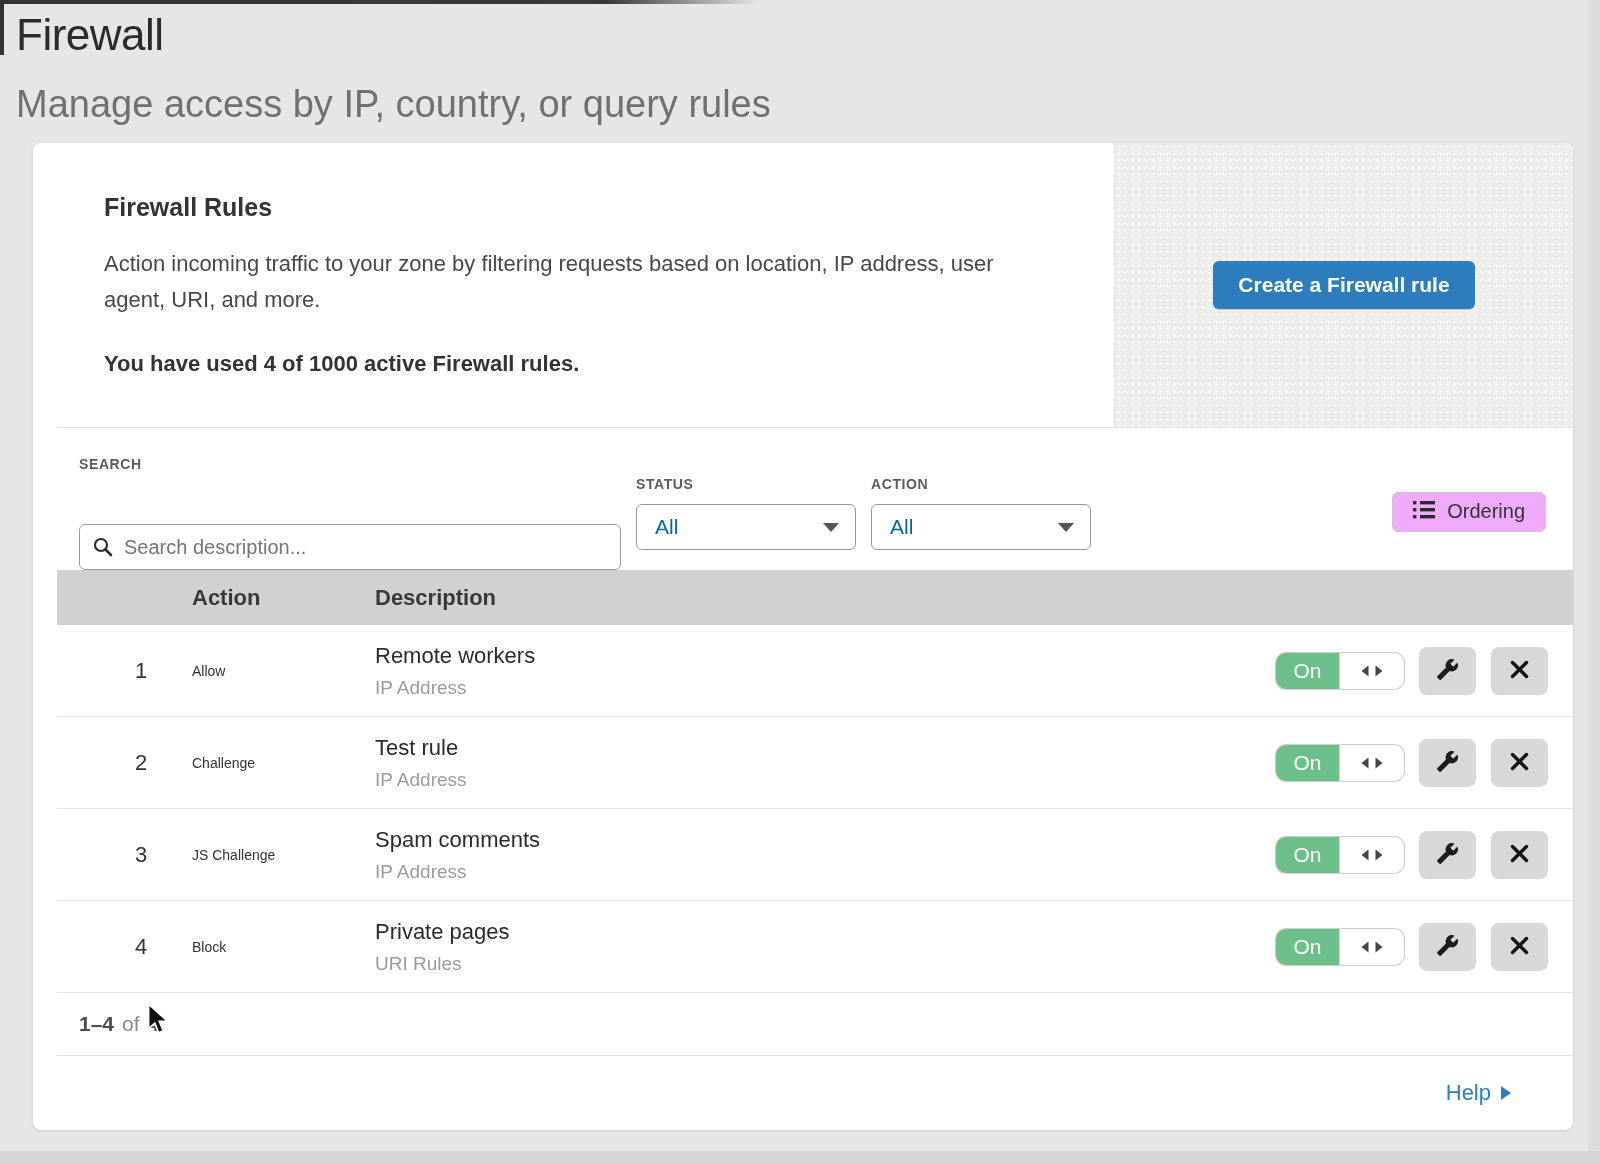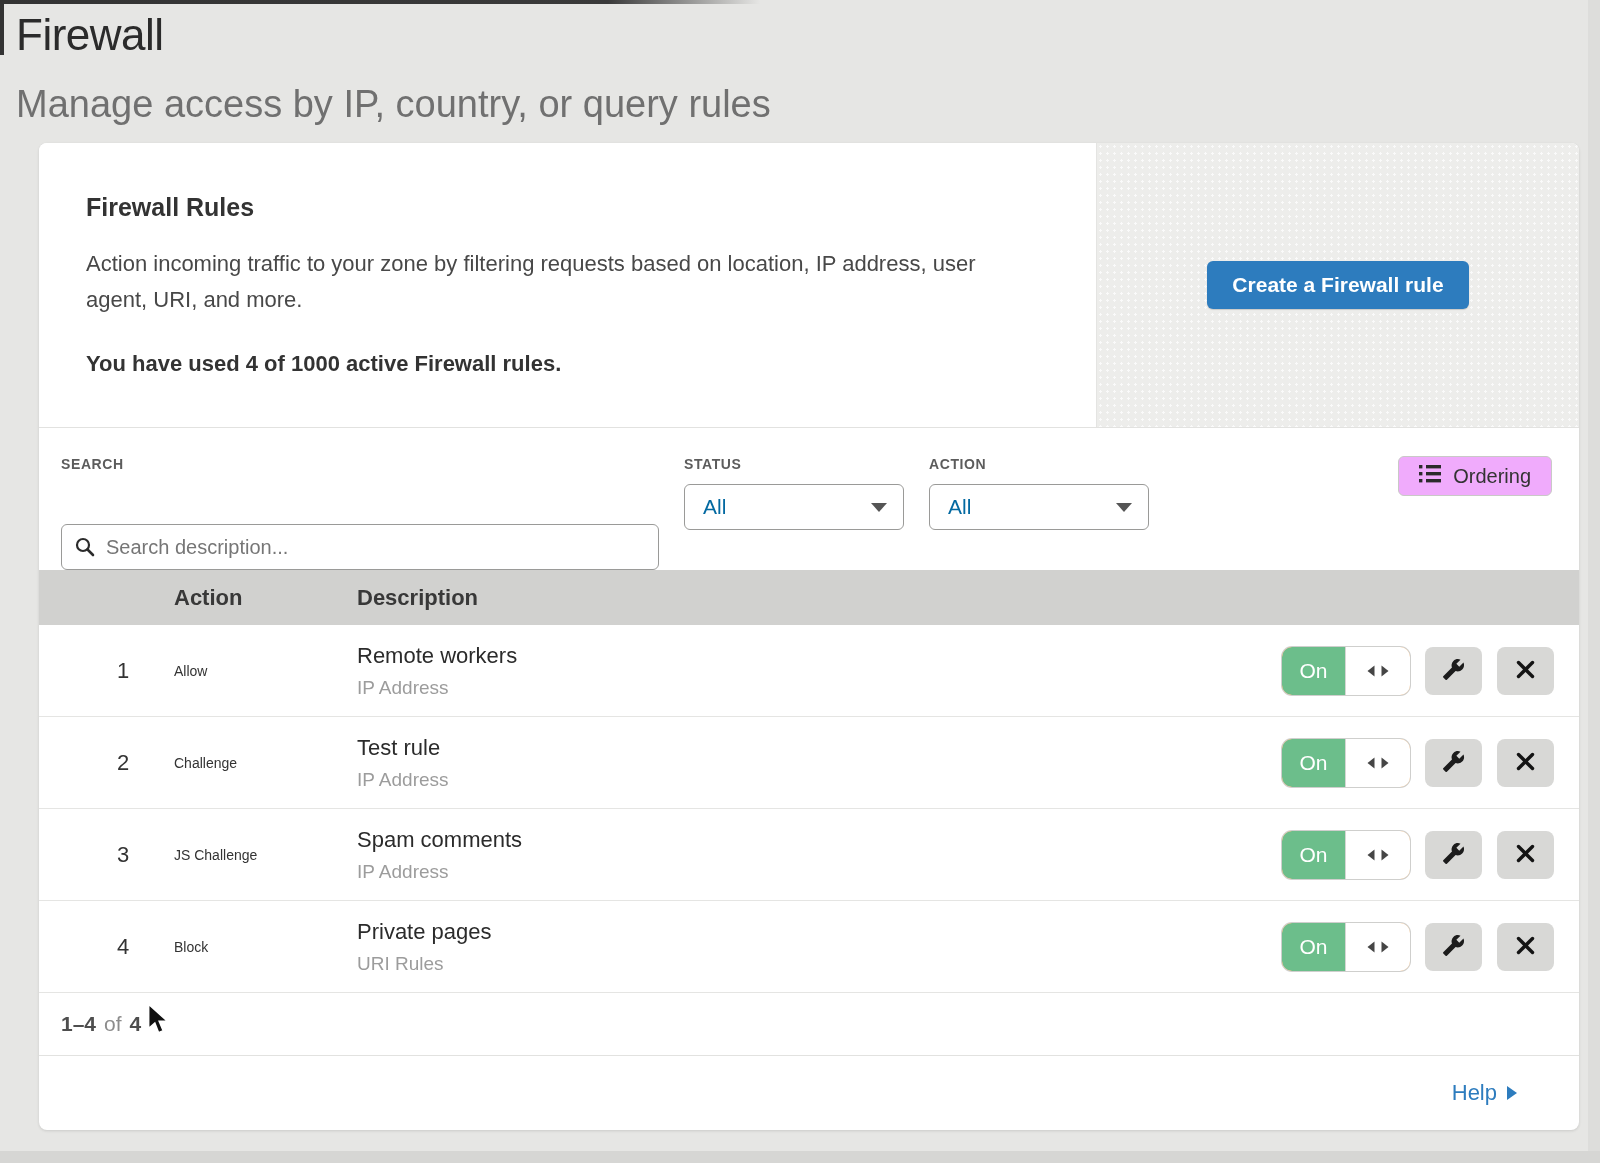--- a/index.html
+++ b/index.html
@@ -15,23 +15,24 @@
     background:linear-gradient(to right,#333 0%,#3a3a3a 80%,rgba(58,58,58,0)); z-index:50; }
   .edge-left { position:absolute; top:0; left:0; width:4px; height:55px; background:#333; z-index:50; }
   .edge-bottom { position:absolute; bottom:0; left:0; width:100%; height:12px; background:#d6d6d4; }
   .edge-right { position:absolute; top:0; right:0; width:12px; height:100%; background:#dddddb; }
 
   .page-header { padding:10px 0 0 16px; }
   .page-title { font-size:44px; font-weight:500; color:#2b2b2b; letter-spacing:-0.5px; line-height:1.15; }
   .page-subtitle { margin-top:22px; font-size:38px; font-weight:400; color:#707070; }
 
   .card {
-    position:absolute; left:39px; top:143px; width:1540px; height:987px;
+    position:absolute; left:33px; top:143px; width:1540px; height:987px;
     background:#ffffff; border-radius:8px; overflow:hidden;
     box-shadow:0 1px 3px rgba(0,0,0,0.12);
+    padding-left:24px;
   }
 
   
   .promo { display:flex; height:285px; border-bottom:1px solid #e2e2e0; }
   .promo-left { width:1057px; padding:50px 47px 0 47px; background:#fff; }
   .promo-heading { font-size:25px; font-weight:700; color:#333; }
   .promo-desc { margin-top:24px; font-size:22px; color:#484848; line-height:36px; max-width:950px; }
   .promo-usage { margin-top:33px; font-size:22px; font-weight:700; color:#333; }
   .promo-right {
     flex:1; display:flex; align-items:center; justify-content:center;
@@ -40,24 +41,24 @@
     background-size:7px 7px;
     border-left:1px solid #e4e4e2;
   }
   .create-btn {
     background:#2d7cbe; color:#fff; border:none; border-radius:6px;
     font-family:inherit; font-size:21px; font-weight:700;
     padding:12px 25px; cursor:pointer; box-shadow:0 1px 1px rgba(0,0,0,0.15);
   }
 
   
-  .filters { display:flex; align-items:flex-start; padding:28px 27px 0 22px; height:142px;gap:10px; }
+  .filters { display:flex; align-items:center; padding:28px 27px 0 22px; height:142px; }
   .filter-group { display:flex; flex-direction:column; }
   .filter-label { font-size:14px; font-weight:700; color:#5c5c5c; letter-spacing:0.6px; margin-bottom:12px; }
-  .search-wrap { position:relative; width:598px;margin-top:40px; }
+  .search-wrap { position:relative; width:542px;margin-top:40px; }
   .search-wrap input {
     width:100%; height:46px; border:1px solid #9a9a98; border-radius:6px;
     padding:0 14px 0 44px; font-family:inherit; font-size:20px; color:#333; background:#fff; outline:none;
   }
   .search-wrap input::placeholder { color:#767676; }
   .search-icon { position:absolute; left:13px; top:12px; }
   .select {
     width:220px; height:46px; border:1px solid #9a9a98; border-radius:6px; background:#fff;
     display:flex; align-items:center; justify-content:space-between; padding:0 16px 0 18px; cursor:pointer;
   }
@@ -78,21 +79,21 @@
   .col-num { flex:0 0 135px; padding-left:78px; }
   .col-action { flex:0 0 183px; }
   .col-desc { flex:1 1 auto; display:flex; flex-direction:column; justify-content:center; gap:8px; }
   .col-controls { flex:0 0 296px; display:flex; align-items:center; justify-content:flex-end; gap:15px; padding-right:25px; }
   .row { display:flex; align-items:center; height:92px; background:#fff; border-bottom:1px solid #e5e5e3; }
   .cell-num { font-size:22px; color:#333; }
   .cell-action { font-size:14px; color:#333; }
   .desc-title { font-size:22px; color:#2b2b2b; }
   .desc-sub { font-size:19px; color:#9c9c9c; }
 
-  .toggle { display:flex; height:48px; width:128px; border-radius:10px; cursor:pointer;
+  .toggle { display:flex; height:36px; width:128px; border-radius:10px; cursor:pointer;
     box-shadow:0 0 0 1px #cfcfcd; overflow:hidden; background:#fdba74; }
   .toggle-on { width:63px; background:#6cbe8b; color:#fff; font-size:21px;
     display:flex; align-items:center; justify-content:center; border-radius:10px 0 0 10px; }
   .toggle-handle { flex:1; background:#fff; display:flex; align-items:center; justify-content:center;
     border-left:1px solid #d6d6d4; }
   .icon-btn { width:57px; height:48px; background:#d8d8d6; border:none; border-radius:8px;
     display:flex; align-items:center; justify-content:center; cursor:pointer; }
 
   
   .pagination { display:flex; align-items:center; height:63px; padding-left:22px;

